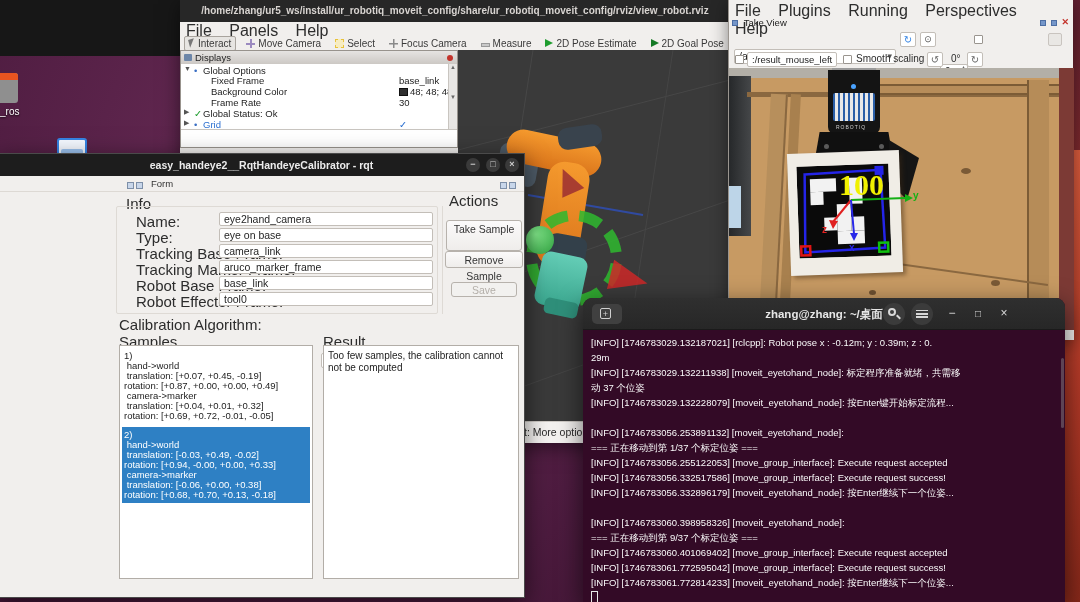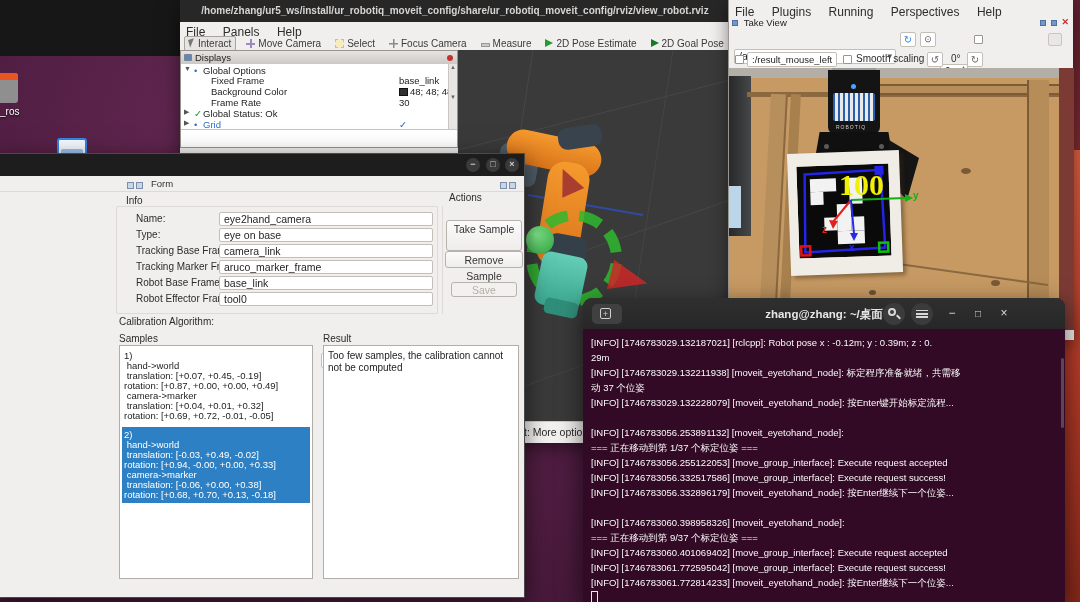--- a/index.html
+++ b/index.html
@@ -14,21 +14,21 @@
     clip-path:polygon(100% 0, 100% 100%, 0 100%, 55% 0); }
   .red-col { right:0; top:0; width:8px; height:602px; background:linear-gradient(#5f1f30,#a13527 60%,#c44f33); }
   .black-corner { left:0; top:0; width:180px; height:56px; background:#171717; }
   .folder-icon { left:-8px; top:73px; width:26px; height:30px; background:#8f8f8f; border-radius:3px; }
   .folder-tab { position:absolute; left:0; top:0; width:100%; height:7px; background:#e95420; border-radius:3px 3px 0 0; }
   .folder-label { left:0; top:106px; color:#fff; font-size:10px; text-shadow:0 1px 2px #000; }
   .doc-icon { left:57px; top:138px; width:30px; height:20px; background:#f4f8ff; border:2px solid #3584e4; border-radius:3px; }
   .doc-band { position:absolute; left:2px; bottom:1px; width:22px; height:6px; background:#9cc3f0; border-radius:2px; }
 
   
-  .menu-item { display:inline-block; margin-right:13px; font-size:12px; color:#2d2d2d;text-align:right; }
+  .menu-item { display:inline-block; margin-right:13px; font-size:16px; color:#2d2d2d;text-align:right; }
   .tbtn { display:inline-flex; align-items:center; gap:3px; font-size:10px; color:#3a3a3a; padding:1px 4px; white-space:nowrap; }
   .tbtn.pressed { background:#e7e5e2; border:1px solid #a9a49e; border-radius:2px; }
   .input-box { background:#fff; border:1px solid #c3beb8; border-radius:2px; font-size:10.5px; color:#1e1e1e;
                padding:0 4px; line-height:13px; white-space:nowrap; overflow:hidden; }
   .combo { background:#fff; border:1px solid #c3beb8; border-radius:2px; font-size:10.5px; color:#1e1e1e;
            padding:0 14px 0 4px; line-height:13px; position:relative; white-space:nowrap; overflow:hidden; }
   .combo::after { content:"▾"; position:absolute; right:3px; top:0; color:#555; font-size:9px; }
   .btn { background:linear-gradient(#fbfafa,#efedeb); border:1px solid #b7b2ac; border-radius:3px;
          font-size:10.5px; color:#353535; text-align:center; }
   .btn.disabled { color:#b4afa9; background:#f2f1ef; }
@@ -66,21 +66,21 @@
   
   #rqt { left:-2px; top:153px; width:527px; height:445px; background:#f1efed; border:1px solid #4a4a4a;
          box-shadow:0 6px 22px rgba(0,0,0,.55); }
   .rqt-title { height:22px; background:#1d1d1d; color:#ececec; font-size:10.5px; font-weight:bold;
                text-align:center; line-height:22px; position:relative; }
   .winbtn { position:absolute; top:4px; width:14px; height:14px; border-radius:50%; background:#3a3a3a; color:#cfcfcf;
             font-size:9px; line-height:13px; text-align:center; }
   .rqt-tabbar { height:16px; border-bottom:1px solid #ddd9d4; position:relative; font-size:9.5px; color:#333; }
   .mini-ic { display:inline-block; width:7px; height:7px; border:1px solid #7d8fa8; background:#c8d6ea; margin-right:2px; vertical-align:-1px; }
   .group-frame { border:1px solid #dedad5; border-radius:2px; }
-  .flabel { position:absolute; font-size:10px; color:#2c2c2c; white-space:nowrap; }
+  .flabel { position:absolute; font-size:15px; color:#2c2c2c; white-space:nowrap; }
   .sample-item { white-space:pre; font-size:9.5px; line-height:10px; color:#1c1c1c; padding:3px 2px; margin-bottom:3px; }
   .sample-item.sel { background:#2e80c4; color:#fff; }
   #samples-box,#result-box { background:#fff; border:1px solid #b2ada7; overflow:hidden; }
 
   
   #iview { left:728px; top:0; width:345px; height:340px; background:#f1efed; border-left:1px solid #9a958f;
            box-shadow:0 4px 16px rgba(0,0,0,.45); }
   .iv-titlerow { position:absolute; left:0; top:17px; width:100%; height:13px; font-size:9.5px; color:#222; }
   .blue-sq { display:inline-block; width:6px; height:6px; background:#7596c9; border:1px solid #4d6ea3; margin-left:2px; }
   .photo { position:absolute; left:0; top:68px; width:345px; height:262px; background:#c79a63; overflow:hidden; }
@@ -317,20 +317,21 @@
       <div class="abs" style="left:184px;top:122px;color:#15b015;font-size:10px;font-weight:bold">y</div>
       <div class="abs" style="left:93px;top:156px;color:#e02020;font-size:10px;font-weight:bold">z</div>
       <div class="abs" style="left:120px;top:174px;color:#2828e8;font-size:10px;font-weight:bold">x</div>
       <div class="abs" style="left:110px;top:100px;color:#f0f000;font-size:30px;font-weight:bold;font-family:Liberation Serif, serif">100</div>
     </div>
     <div class="abs" style="left:0;top:330px;width:345px;height:10px;background:#f1efed"></div>
   </div>
 
   <div id="rqt" class="abs">
     <div class="rqt-title">
+      <span>easy_handeye2__RqtHandeyeCalibrator - rqt</span>
       <span class="winbtn" style="right:44px">−</span>
       <span class="winbtn" style="right:24px">□</span>
       <span class="winbtn" style="right:5px">×</span>
     </div>
     <div class="rqt-tabbar">
       <span style="position:absolute;left:128px;top:3px"><span class="mini-ic"></span><span class="mini-ic"></span></span>
       <span style="position:absolute;left:152px;top:2px">Form</span>
       <span style="position:absolute;right:6px;top:3px"><span class="mini-ic"></span><span class="mini-ic"></span></span>
     </div>
 

